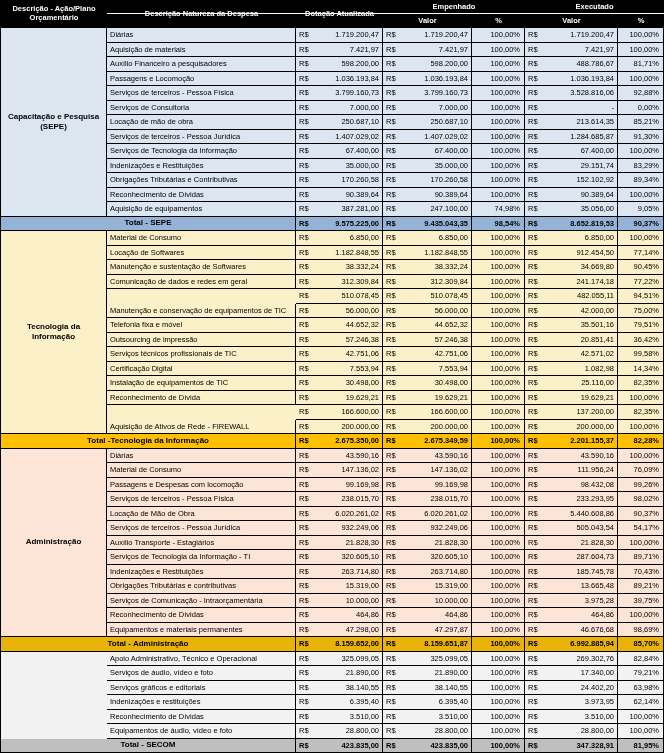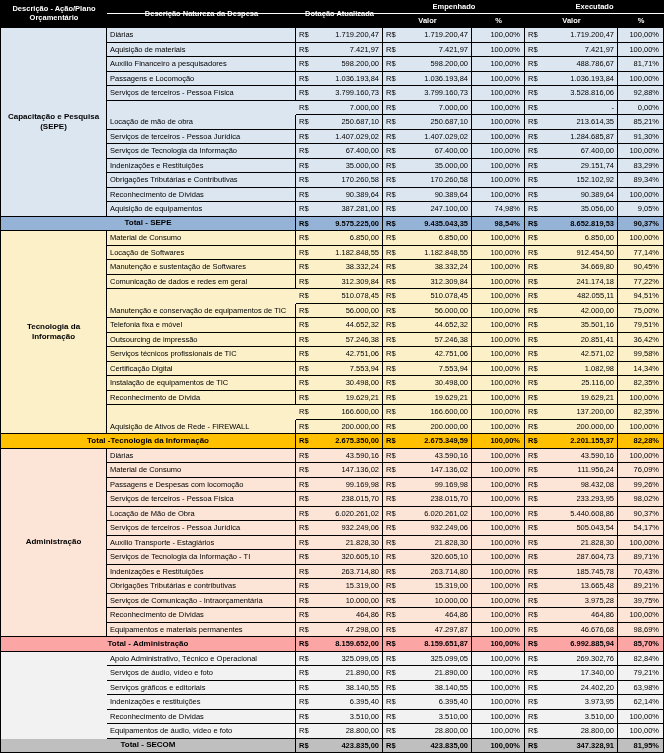--- a/index.html
+++ b/index.html
@@ -126,20 +126,21 @@
         <div class="cell money" style="grid-area: 5 / 4;">
           <div class="cur">R$</div>
           <div class="amt">3.799.160,73</div>
         </div>
         <div class="cell pct" style="grid-area: 5 / 5;">100,00%</div>
         <div class="cell money" style="grid-area: 5 / 6;">
           <div class="cur">R$</div>
           <div class="amt">3.528.816,06</div>
         </div>
         <div class="cell pct" style="grid-area: 5 / 7;">92,88%</div>
+        <div class="cell desc-cell" style="grid-area: 6 / 2;">Serviços de Consultoria</div>
         <div class="cell money" style="grid-area: 6 / 3;">
           <div class="cur">R$</div>
           <div class="amt">7.000,00</div>
         </div>
         <div class="cell money" style="grid-area: 6 / 4;">
           <div class="cur">R$</div>
           <div class="amt">7.000,00</div>
         </div>
         <div class="cell pct" style="grid-area: 6 / 5;">100,00%</div>
         <div class="cell money" style="grid-area: 6 / 6;">
@@ -689,21 +690,21 @@
           <div class="cur">R$</div>
           <div class="amt">47.297,87</div>
         </div>
         <div class="cell pct" style="grid-area: 13 / 5;">100,00%</div>
         <div class="cell money" style="grid-area: 13 / 6;">
           <div class="cur">R$</div>
           <div class="amt">46.676,68</div>
         </div>
         <div class="cell pct" style="grid-area: 13 / 7;">98,69%</div>
       </div>
-      <div class="total-row" style="background: #fca5a5;">
+      <div class="total-row" style="background: #eab308;">
         <div class="cell total-label" style="grid-column: 1;">Total - Administração</div>
         <div class="cell money" style="grid-column: 2;">
           <div class="cur">R$</div>
           <div class="amt">8.159.652,00</div>
         </div>
         <div class="cell money" style="grid-column: 3;">
           <div class="cur">R$</div>
           <div class="amt">8.159.651,87</div>
         </div>
         <div class="cell pct" style="grid-column: 4;">100,00%</div>

